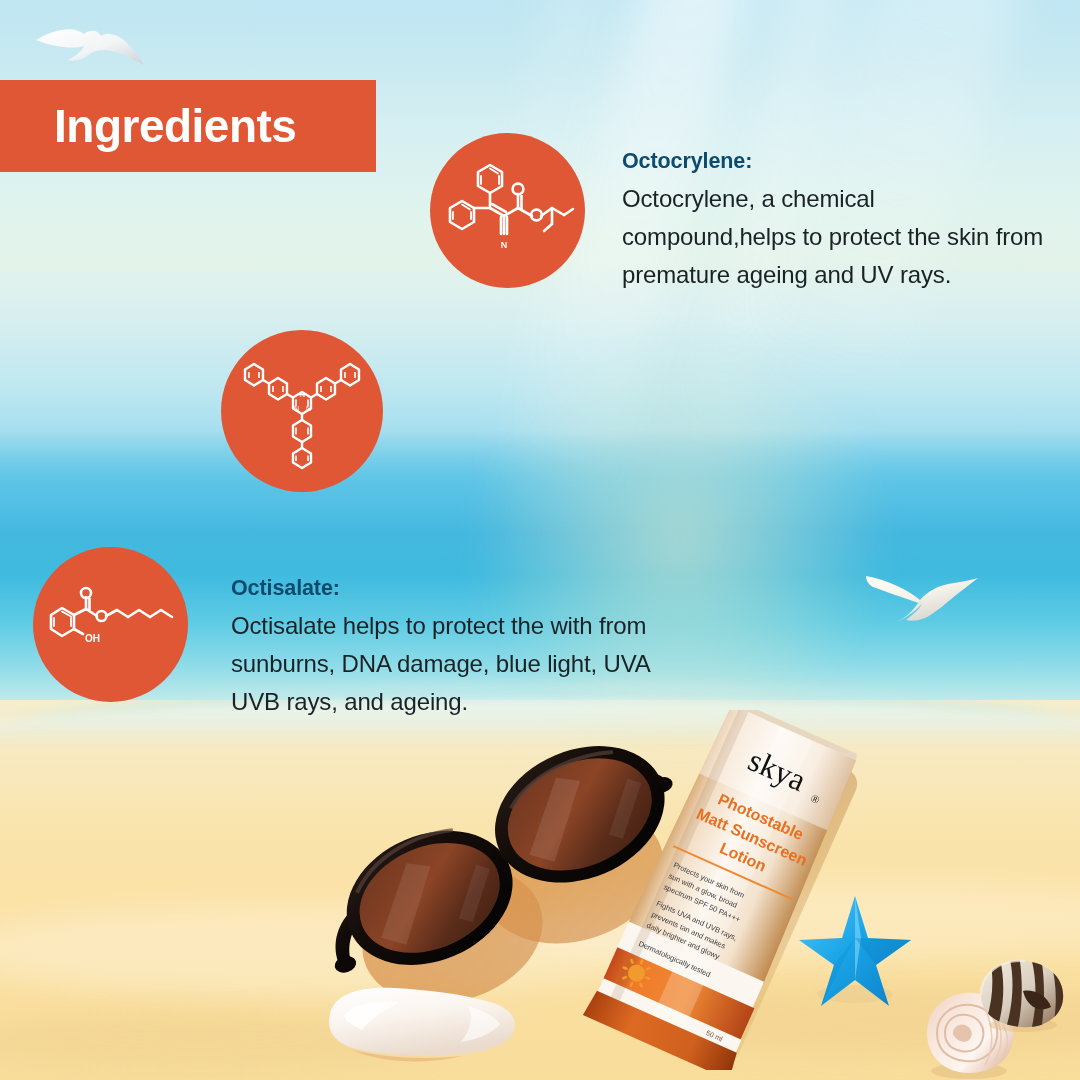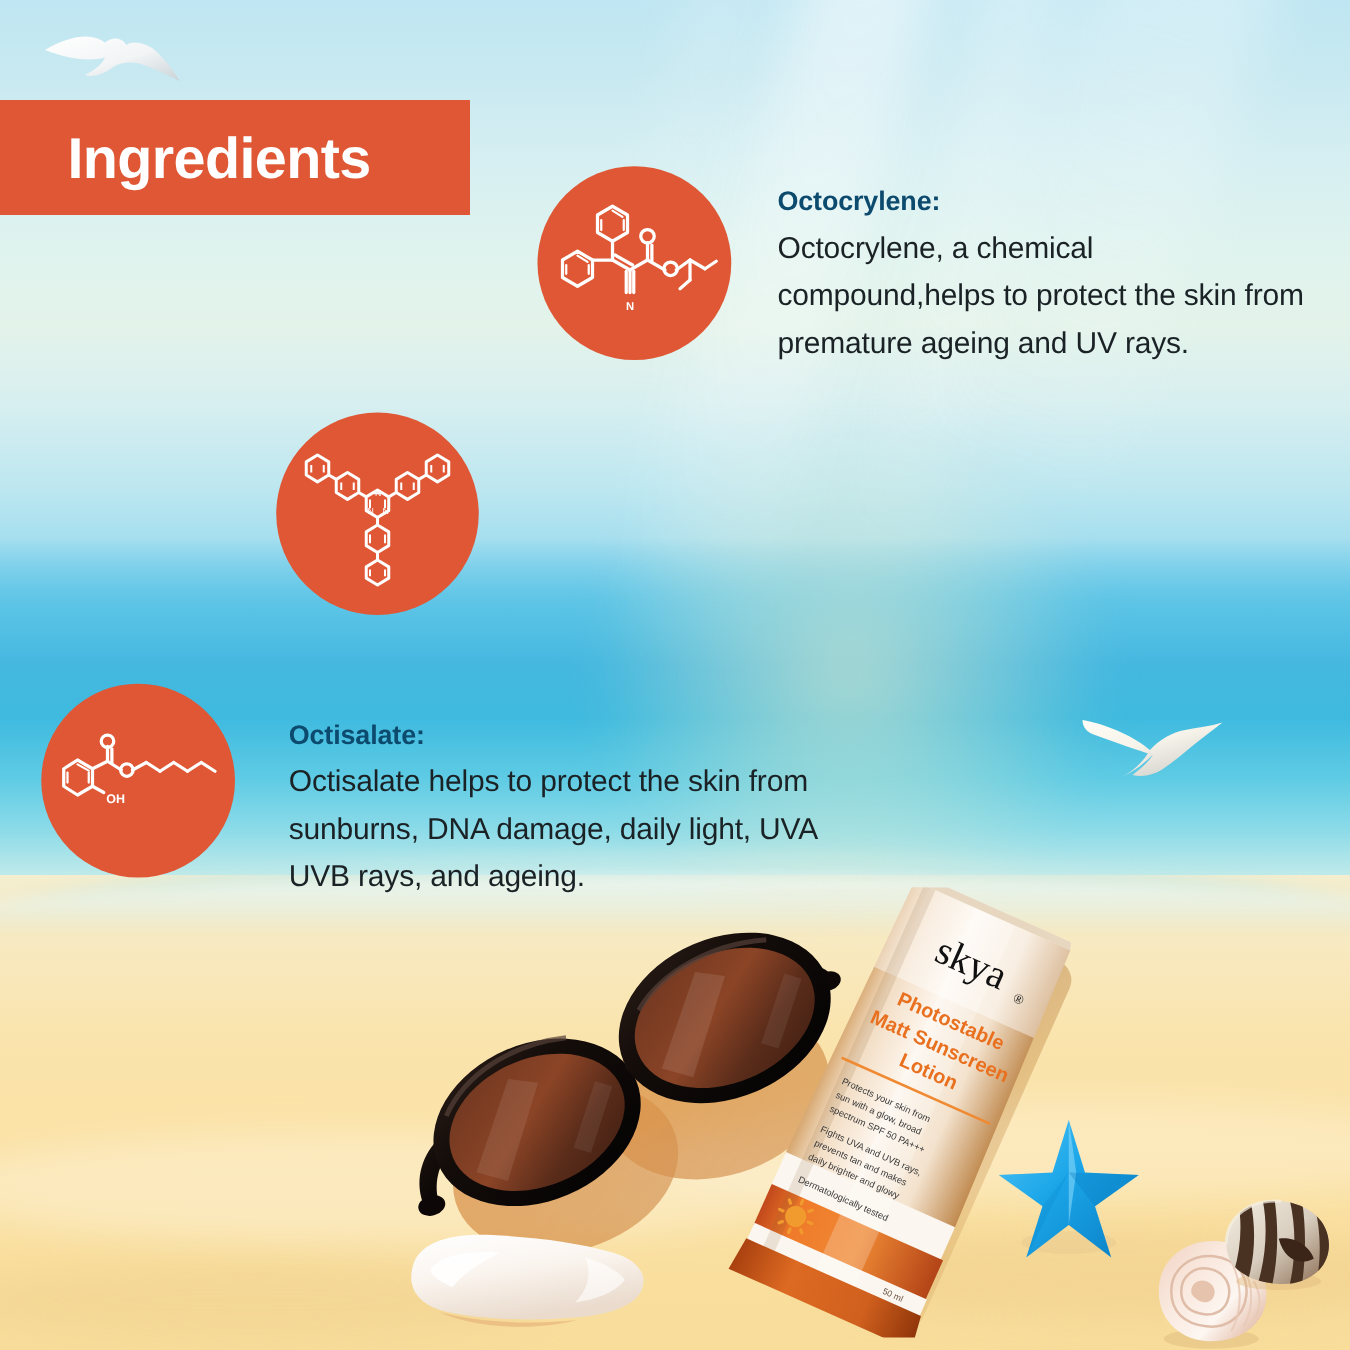--- a/index.html
+++ b/index.html
@@ -307,21 +307,21 @@
           <line x1="105" y1="32" x2="116" y2="25"></line>
           <line x1="116" y1="25" x2="127" y2="32"></line>
         </g>
         <circle cx="41" cy="8" r="5" fill="none" stroke="#ffffff" stroke-width="2.6"></circle>
         <circle cx="56.5" cy="31" r="5" fill="none" stroke="#ffffff" stroke-width="2.6"></circle>
         <text x="40" y="57" font-size="10" fill="#ffffff" font-family="'Liberation Sans',sans-serif" font-weight="700">OH</text>
       </svg>
     </div>
     <div class="txt">
       <p class="ing-name">Octisalate:</p>
-      <p class="ing-desc">Octisalate helps to protect the skin from sunburns, DNA damage, daily light, UVA UVB rays, and ageing.</p>
+      <p class="ing-desc">Octisalate helps to protect the with from sunburns, DNA damage, blue light, UVA UVB rays, and ageing.</p>
     </div>
   </div>
 
   <div class="header-banner">
     <div class="header-title">Ingredients</div>
   </div>
 
   <div class="sunglasses">
     <svg width="400" height="300" viewBox="0 0 400 300">
       <defs>

